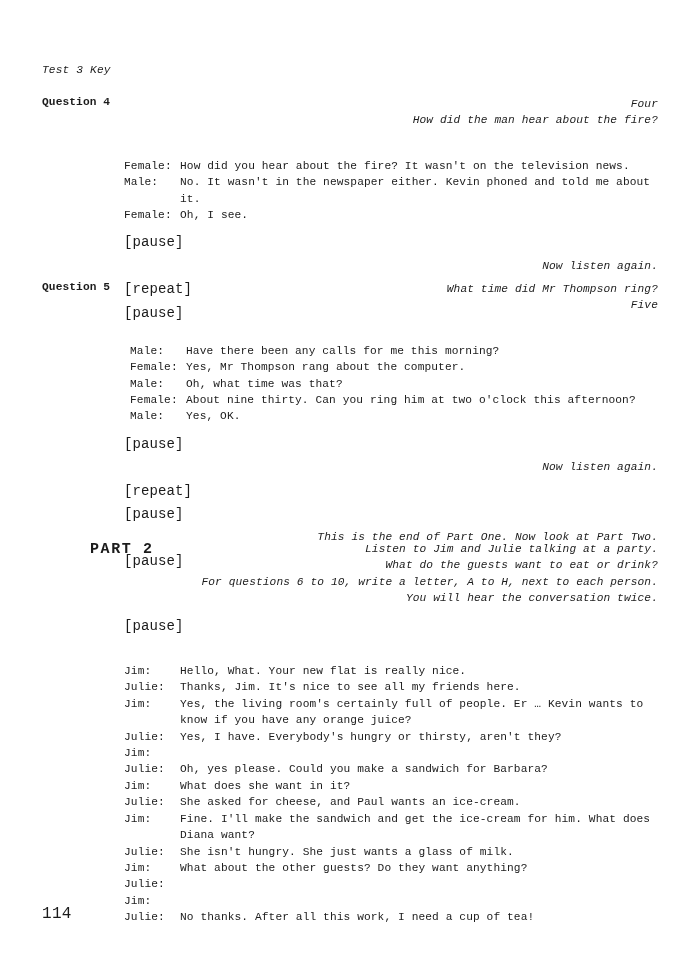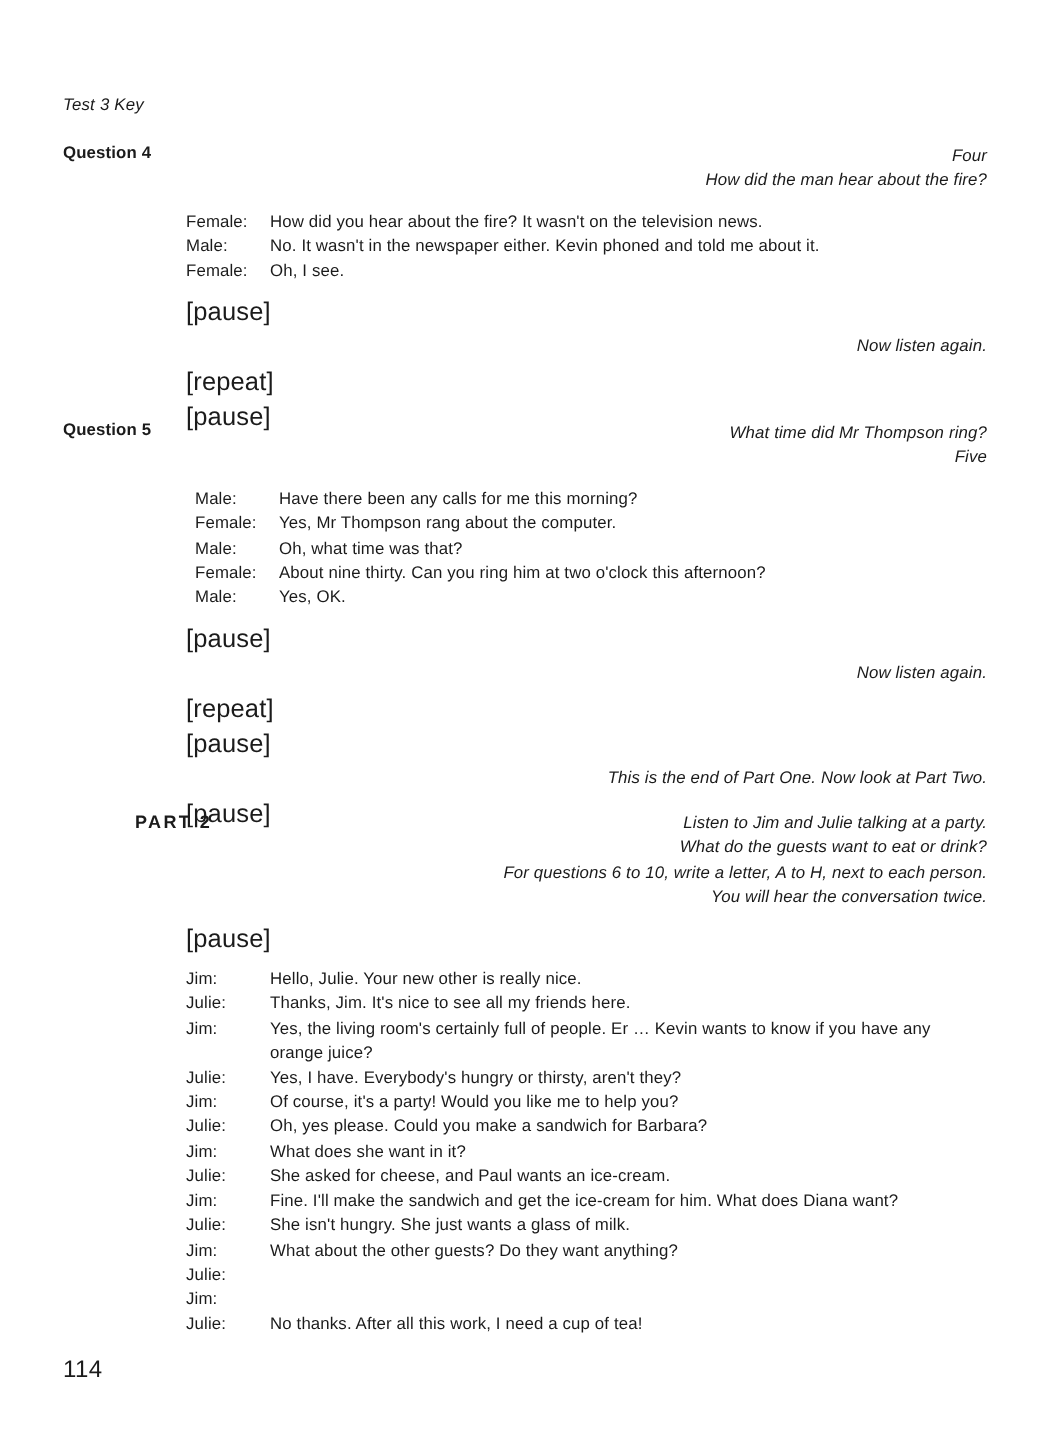--- a/index.html
+++ b/index.html
@@ -13,20 +13,21 @@
     font-family: "Liberation Sans", sans-serif;
     color: #1b1b1b;
     position: relative;
     overflow: hidden;
   }
   .page {
     position: relative;
     width: 560px;
     height: 960px;
     box-sizing: border-box;
+    font-family: Liberation Mono, monospace;
   }
 
   
   .running-head {
     position: absolute;
     left: 42px;
     top: 64px;
     font-size: 11.2px;
     font-style: italic;
     letter-spacing: 0.15px;
@@ -44,55 +45,56 @@
     top: 0;
     font-size: 11.2px;
     font-weight: bold;
     letter-spacing: 0.1px;
     white-space: nowrap;
   }
   .part-head {
     position: absolute;
     left: 0;
     top: 0;
-    font-size: 12px;
+    font-size: 15px;
     font-weight: bold;
     letter-spacing: 1.6px;
     white-space: nowrap;
     padding-left: 48px;
   }
 
   .body-col {
     margin-left: 82px;
   }
 
   .ital {
     font-size: 11.2px;
     font-style: italic;
     line-height: 16.4px;
     letter-spacing: 0.1px;
     white-space: nowrap;
     text-align: right;
   }
   .cue {
-    font-size: 17px;
+    font-size: 14px;
     line-height: 16.4px;
     letter-spacing: 0.1px;
     white-space: nowrap;
   }
 
   
   .gap-sm { height: 7px; }
   .gap-md { height: 11px; }
 
   
   .dialogue {
     font-size: 11.2px;
     line-height: 16.4px;
     letter-spacing: 0.1px;
+    margin-top: 18px;
   }
   .dl-row {
     display: flex;
     align-items: flex-start;
   }
   .dl-speaker {
     flex: 0 0 auto;
     white-space: nowrap;
   }
   .dl-text {
@@ -200,37 +202,36 @@
       <div class="ital">Listen to Jim and Julie talking at a party.</div>
       <div class="ital">What do the guests want to eat or drink?</div>
       <div class="ital">For questions 6 to 10, write a letter, A to H, next to each person.</div>
       <div class="ital">You will hear the conversation twice.</div>
       <div class="gap-md"></div>
       <div class="cue">[pause]</div>
       <div class="gap-md"></div>
       <div class="dialogue w-narrow">
         <div class="dl-row">
           <span class="dl-speaker">Jim:</span>
-          <span class="dl-text">Hello, Julie. Your new other is really nice.</span>
+          <span class="dl-text">Hello, What. Your new flat is really nice.</span>
         </div>
         <div class="dl-row">
           <span class="dl-speaker">Julie:</span>
           <span class="dl-text">Thanks, Jim. It's nice to see all my friends here.</span>
         </div>
         <div class="dl-row">
           <span class="dl-speaker">Jim:</span>
           <span class="dl-text">Yes, the living room's certainly full of people. Er … Kevin wants to know if you have any orange juice?</span>
         </div>
         <div class="dl-row">
           <span class="dl-speaker">Julie:</span>
           <span class="dl-text">Yes, I have. Everybody's hungry or thirsty, aren't they?</span>
         </div>
         <div class="dl-row">
           <span class="dl-speaker">Jim:</span>
-          <span class="dl-text">Of course, it's a party! Would you like me to help you?</span>
         </div>
         <div class="dl-row">
           <span class="dl-speaker">Julie:</span>
           <span class="dl-text">Oh, yes please. Could you make a sandwich for Barbara?</span>
         </div>
         <div class="dl-row">
           <span class="dl-speaker">Jim:</span>
           <span class="dl-text">What does she want in it?</span>
         </div>
         <div class="dl-row">

